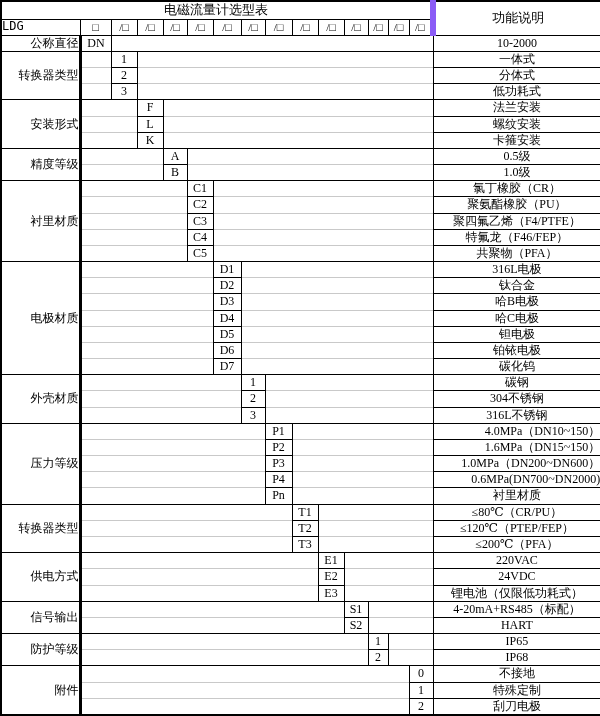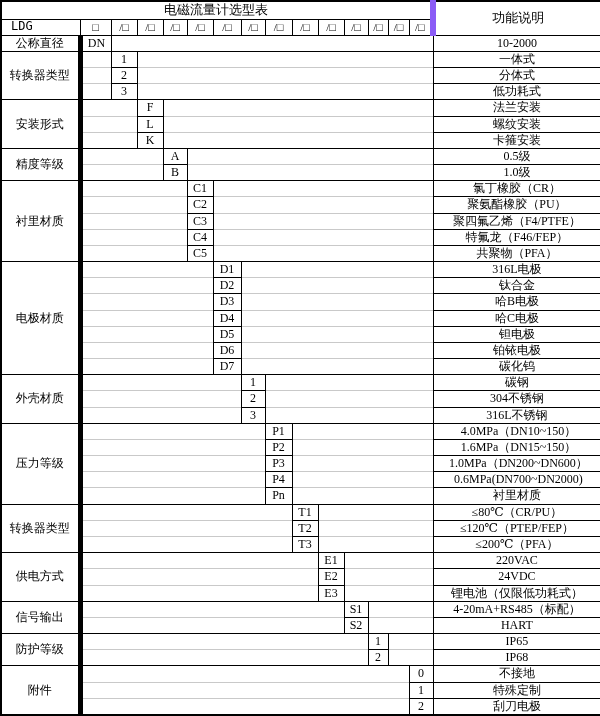--- a/index.html
+++ b/index.html
@@ -4,27 +4,27 @@
 <style>
   html,body{margin:0;padding:0;background:#ffffff;}
   body{width:600px;height:716px;overflow:hidden;
        font-family:"Liberation Serif","DejaVu Serif",serif;color:#000;}
   table{width:600px;height:716px;border-collapse:collapse;table-layout:fixed;
         border:2px solid #000;}
   td{padding:0;margin:0;text-align:center;vertical-align:middle;
      font-size:12px;line-height:1.1;white-space:nowrap;overflow:hidden;}
   .title{font-size:13px;border-bottom:1px solid #000;}
   .funchead{font-size:13px;border-left:6px solid #8b5cf6;}
-  .label{border-right:5px solid #000000;}
-  .prefix{text-align:left;padding-left:9px;border-right:1px solid #000;
+  .label{border-right:3px solid #000000;text-align:right;}
+  .prefix{text-align:left;border-right:1px solid #000;
           font-family:"DejaVu Sans Mono","Liberation Mono",monospace;font-size:12px;}
   .code{border:1px solid #000;}
   .slot{font-size:11px;}
   .func{border-left:1px solid #000;border-top:1px solid #000;text-align:center;}
-  .func.left{text-align:center;padding-left:3px;}
+  .func.left{text-align:right;padding-left:3px;}
   .sec-top{border-top:1px solid #000;}
   .grid{border-top:1px solid #c9c9c9;}
 </style>
 </head>
 <body>
 
 <table>
   <colgroup>
     <col style="width:79px">
       <col style="width:31px">

